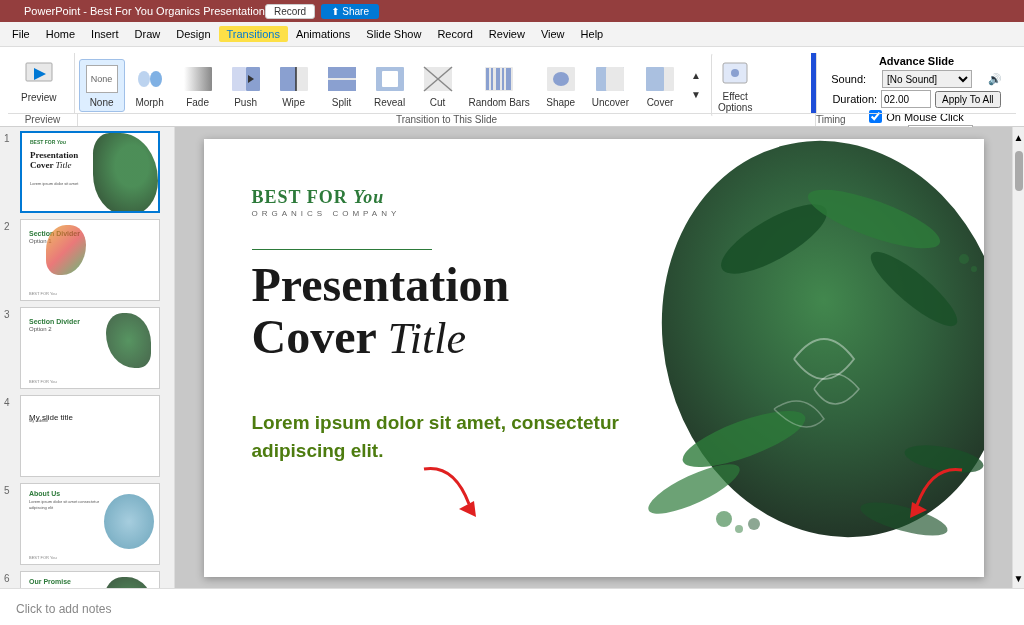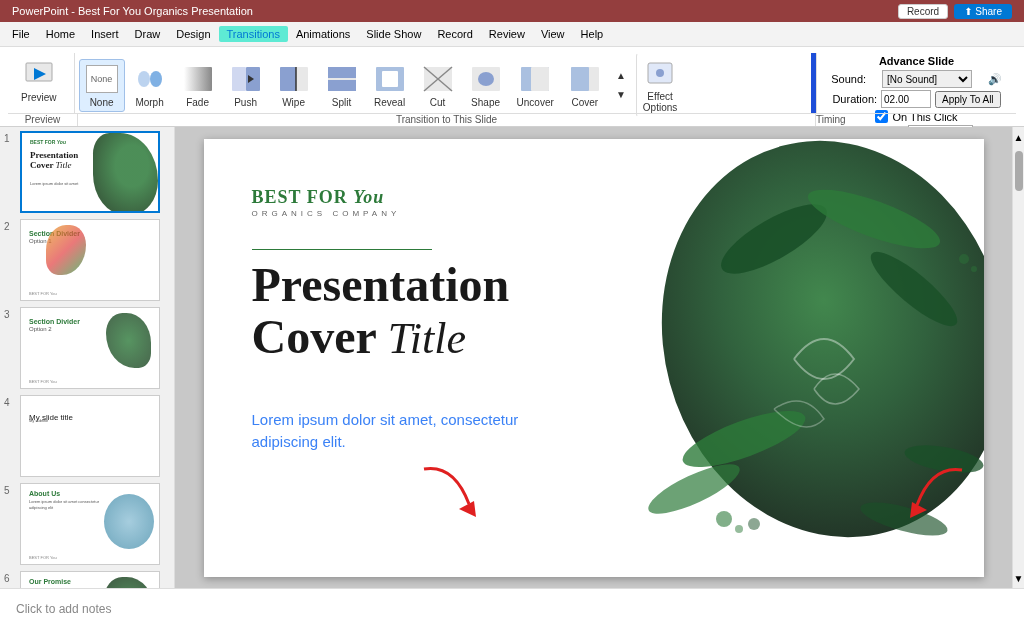--- a/index.html
+++ b/index.html
@@ -1,28 +1,28 @@
 <!DOCTYPE html>
 <html><head>
   <meta charset="utf-8">
   <style>
     * { box-sizing: border-box; margin: 0; padding: 0; }
     body { font-family: 'Segoe UI', Arial, sans-serif; font-size: 12px; background: #f0f0f0; overflow: hidden; width: 1024px; height: 625px; }
 
     
-    .title-bar { background: #943e3e; height: 22px; display: flex; align-items: center; justify-content: space-between; padding: 0 12px; color: white; font-size: 11px; }
+    .title-bar { background: #943e3e; height: 22px; display: flex; align-items: center; padding: 0 24px; color: white; font-size: 11px; }
     .title-bar-left { display: flex; gap: 12px; }
     .title-bar-right { display: flex; align-items: center; gap: 6px; }
     .record-btn { background: white; color: #333; border: 1px solid #ccc; border-radius: 3px; padding: 1px 8px; font-size: 10px; cursor: pointer; display: flex; align-items: center; gap: 3px; }
     .share-btn { background: #0078d4; color: white; border: none; border-radius: 3px; padding: 2px 10px; font-size: 10px; cursor: pointer; }
 
     
     .menu-bar { background: #f3f3f3; height: 22px; display: flex; align-items: center; padding: 12px 4px; border-bottom: 1px solid #ddd; }
     .menu-item { padding: 2px 8px; font-size: 11px; cursor: pointer; border-radius: 2px; }
-    .menu-item.active { background: #5eead4; color: #0078d4; }
+    .menu-item.active { background: #fde047; color: #0078d4; }
 
     
     .ribbon { background: #fff; border-bottom: 1px solid #d0d0d0; padding: 4px 8px 0 8px; }
     .ribbon-btn { display: flex; flex-direction: column; align-items: center; cursor: pointer; padding: 3px 5px; border-radius: 3px; min-width: 46px; font-size: 10px; color: #333; border: 1px solid transparent; }
     .ribbon-btn.active { background: #ddeeff; border-color: #a0c0e8; }
     .ribbon-btn-icon { width: 32px; height: 32px; display: flex; align-items: center; justify-content: center; margin-bottom: 2px; }
     .ribbon-label { font-size: 10px; text-align: center; white-space: nowrap; }
 
     
     .main-area { display: flex; height: calc(625px - 22px - 22px - 80px - 20px - 20px); }
@@ -38,21 +38,21 @@
     .canvas-area { flex: 1; background: #c8c8c8; display: flex; align-items: center; justify-content: center; overflow: hidden; position: relative; }
     .slide-canvas { width: 780px; height: 438px; background: white; position: relative; overflow: hidden; box-shadow: 0 2px 8px rgba(0,0,0,0.3); }
 
     
     .slide-logo { position: absolute; top: 48px; left: 48px; }
     .logo-bestfor { font-size: 16px; font-weight: bold; color: #2d7a3a; letter-spacing: 1px; }
     .slide-divider { position: absolute; top: 110px; left: 48px; width: 180px; height: 1px; background: #2d7a3a; }
     .slide-title { position: absolute; top: 120px; left: 48px; }
     .slide-title-main { font-size: 48px; font-weight: bold; color: #1a1a1a; line-height: 1.1; font-family: Georgia, serif; }
     .slide-title-italic { font-style: italic; font-weight: normal; }
-    .slide-subtitle { position: absolute; top: 270px; left: 48px; font-size: 15px; color: #3b82f6; line-height: 1.5; }
+    .slide-subtitle { position: absolute; top: 270px; left: 48px; font-size: 19px; color: #4d7c0f; line-height: 1.5; font-weight: bold; }
     .slide-greenblob { position: absolute; top: 0; right: 0; width: 390px; height: 438px; }
 
     
     .notes-area { height: 40px; background: white; border-top: 1px solid #ddd; display: flex; align-items: center; padding: 0 16px; color: #888; font-size: 12px; cursor: text; }
 
     
     .right-scrollbar { width: 12px; background: #f0f0f0; border-left: 1px solid #ddd; display: flex; flex-direction: column; }
 
     .none-box { width: 32px; height: 28px; border: 1px solid #aaa; background: white; display: flex; align-items: center; justify-content: center; }
   </style>
@@ -183,20 +183,33 @@
           <div class="ribbon-btn-icon">
             <svg width="32" height="28">
               <rect x="2" y="2" width="28" height="24" fill="#e8e8e8" rx="1"></rect>
               <line x1="2" y1="2" x2="30" y2="26" stroke="#888" stroke-width="1.5"></line>
               <line x1="30" y1="2" x2="2" y2="26" stroke="#888" stroke-width="1.5"></line>
             </svg>
           </div>
           <span class="ribbon-label">Cut</span>
         </div>
 
+        <div class="ribbon-btn">
+          <div class="ribbon-btn-icon">
+            <svg width="32" height="28">
+              <rect x="2" y="2" width="28" height="24" fill="#e8e8e8" rx="1"></rect>
+              <rect x="3" y="3" width="3" height="22" fill="#8aa0d0"></rect>
+              <rect x="8" y="3" width="2" height="22" fill="#8aa0d0"></rect>
+              <rect x="13" y="3" width="4" height="22" fill="#8aa0d0"></rect>
+              <rect x="19" y="3" width="2" height="22" fill="#8aa0d0"></rect>
+              <rect x="23" y="3" width="5" height="22" fill="#8aa0d0"></rect>
+            </svg>
+          </div>
+          <span class="ribbon-label">Random Bars</span>
+        </div>
 
         <div class="ribbon-btn">
           <div class="ribbon-btn-icon">
             <svg width="32" height="28">
               <rect x="2" y="2" width="28" height="24" fill="#e8e8e8" rx="1"></rect>
               <ellipse cx="16" cy="14" rx="8" ry="7" fill="#8aa0d0"></ellipse>
             </svg>
           </div>
           <span class="ribbon-label">Shape</span>
         </div>
@@ -247,21 +260,21 @@
         </select>
         <span style="font-size:11px; cursor:pointer;">🔊</span>
       </div>
       <div style="display:flex; align-items:center; gap:4px; margin-bottom:2px;">
         <span style="font-size:11px;">Duration:</span>
         <input type="text" value="02.00" style="font-size: 10px; height: 18px; width: 50px; border: 1px solid rgb(170, 170, 170); padding: 0px 2px;">
         <button style="font-size:10px; padding:1px 5px; cursor:pointer;">Apply To All</button>
       </div>
       <div style="display:flex; align-items:center; gap:4px; margin-bottom:2px;">
         <input type="checkbox" checked="" style="">
-        <span style="font-size:11px;">On This Click</span>
+        <span style="font-size:11px;">On Mouse Click</span>
       </div>
       <div style="display:flex; align-items:center; gap:4px;">
         <input type="checkbox" style="">
         <span style="font-size:11px;">After:</span>
         <input type="text" value="00:00:00" style="font-size: 10px; height: 18px; width: 65px; border: 1px solid rgb(170, 170, 170); padding: 0px 2px;">
       </div>
     </div>
   </div>
 
   <div style="display:flex; height:18px; border-top:1px solid #ddd; font-size:10px; color:#555;">

